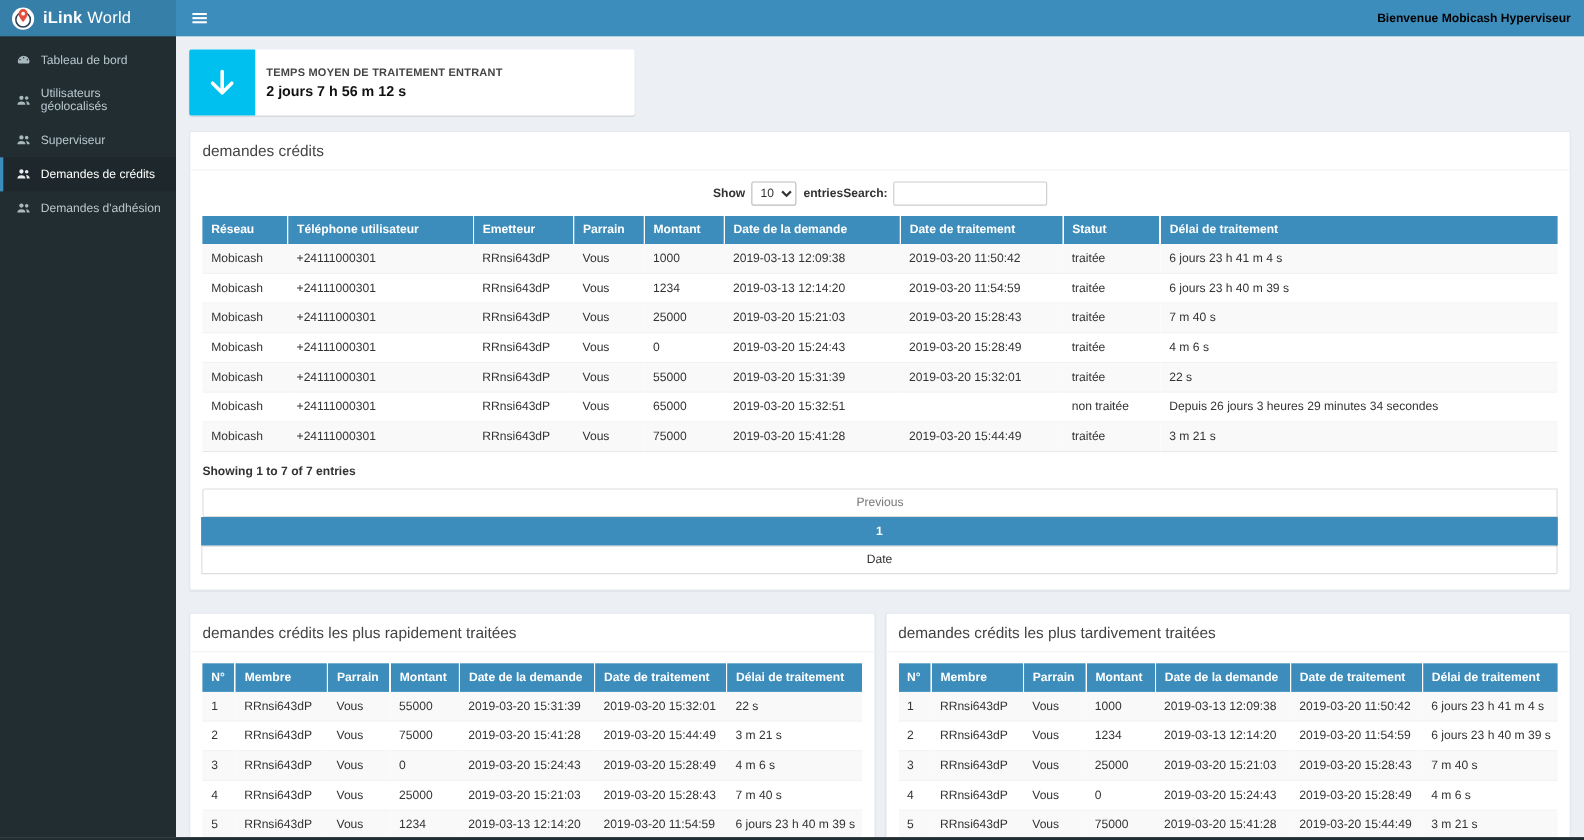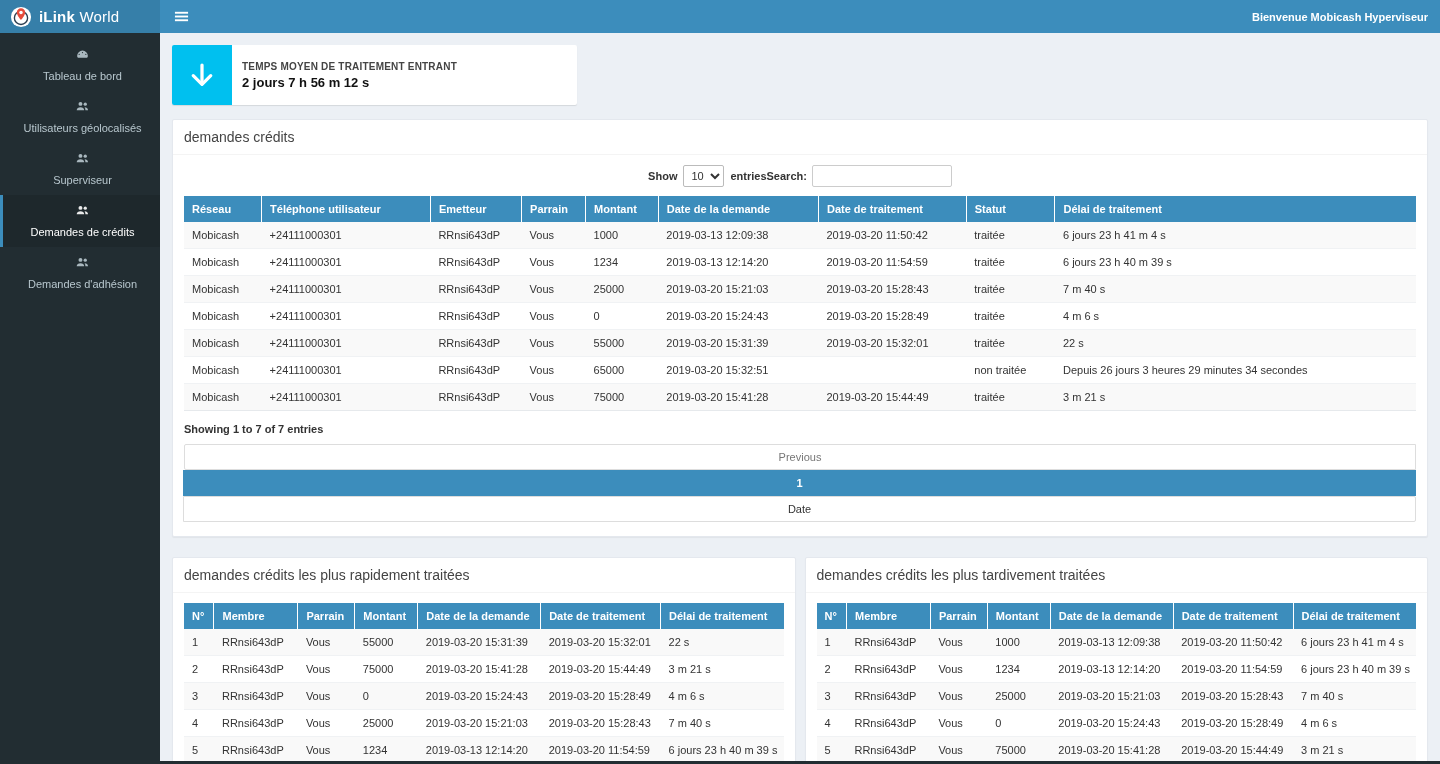--- a/index.html
+++ b/index.html
@@ -20,27 +20,27 @@
   }
   .wrapper{display:flex;width:1440px;height:761px;background:var(--content-bg);}
 
   
   .sidebar{width:160px;min-width:160px;background:var(--sidebar);display:flex;flex-direction:column;}
   .logo{height:33px;background:var(--logo-bg);display:flex;align-items:center;gap:7px;padding:0 10px;color:#fff;cursor:pointer;}
   .logo-text{font-size:15px;letter-spacing:.2px;white-space:nowrap;}
   .logo-text b{font-weight:700;}
   .logo-text span{font-weight:300;}
   .nav{padding-top:6px;}
-  .nav-item{display:flex;align-items:center;gap:9px;padding:9px 10px 9px 12px;color:#b8c7ce;font-size:11px;cursor:pointer;border-left:3px solid transparent;flex-direction:column;}
+  .nav-item{display:flex;align-items:center;gap:9px;padding:9px 10px 9px 12px;color:#b8c7ce;font-size:11px;cursor:pointer;border-left:3px solid transparent;}
   .nav-item.active{background:var(--sidebar-active);color:#fff;border-left-color:var(--accent);}
   .nav-item .icn{display:flex;align-items:center;opacity:.9;}
 
   
   .main{flex:1;display:flex;flex-direction:column;min-width:0;}
-  .topbar{height:33px;background:var(--navbar);display:flex;align-items:center;justify-content:space-between;color:#ffffff;}
+  .topbar{height:33px;background:var(--navbar);display:flex;align-items:center;justify-content:space-between;color:#000000;}
   .hamburger{width:42px;height:33px;display:flex;align-items:center;justify-content:center;cursor:pointer;}
   .hamburger svg{display:block;}
   .welcome{font-size:11px;font-weight:700;padding:0 12px;cursor:pointer;}
 
   .content{flex:1;padding:12px 12px 0 12px;overflow:hidden;}
 
   
   .info-box{width:405px;background:#fff;display:flex;box-shadow:0 1px 1px rgba(0,0,0,.1);border-radius:2px;margin-bottom:14px;}
   .info-box-icon{width:60px;min-width:60px;height:60px;background:var(--info-icon);display:flex;align-items:center;justify-content:center;border-radius:2px 0 0 2px;}
   .info-box-content{padding:8px 10px;display:flex;flex-direction:column;justify-content:center;}

